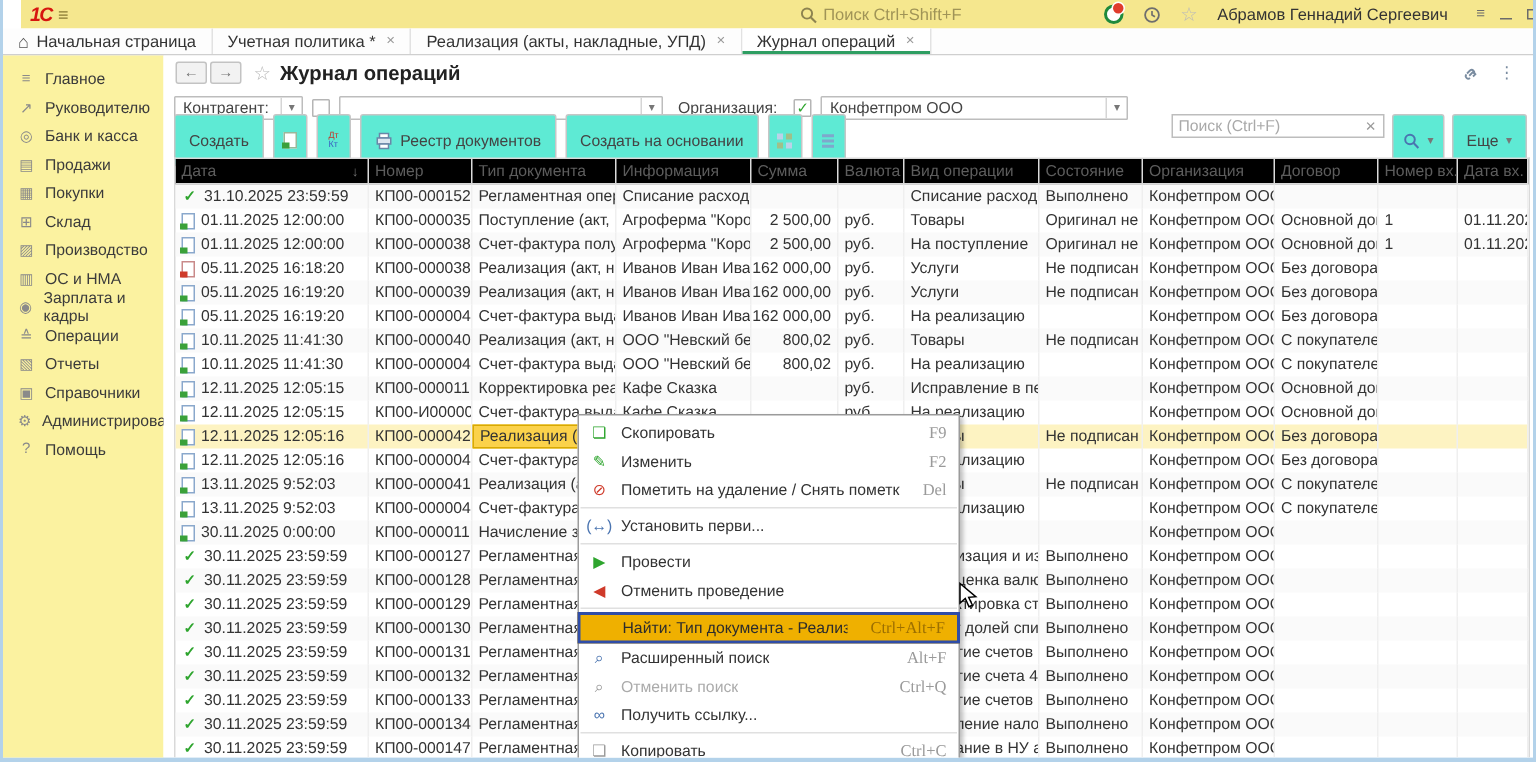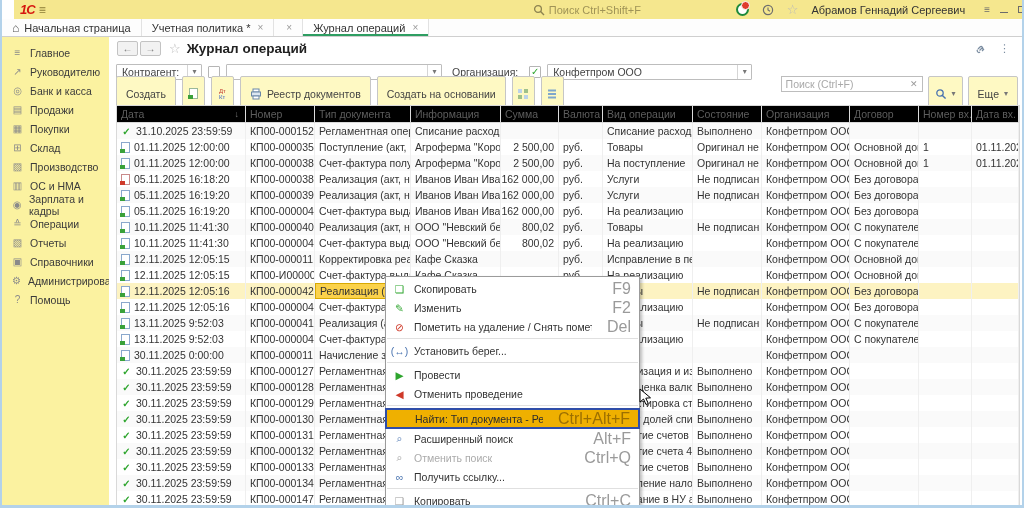--- a/index.html
+++ b/index.html
@@ -43,21 +43,21 @@
   
   .filterrow{position:absolute;left:0;top:24px;right:0;height:21px;display:flex;align-items:center;padding-left:7px;font-size:10.5px;color:#444;}
   .combo{height:16px;border:1px solid #bdbdbd;background:#fff;display:flex;align-items:center;border-radius:1px;}
   .combo .ctext{padding:0 5px;flex:1;white-space:nowrap;overflow:hidden;}
   .combo .carr{width:14px;align-self:stretch;border-left:1px solid #d5d5d5;color:#777;font-size:8px;
     display:flex;align-items:center;justify-content:center;}
   .chk{width:12px;height:12px;border:1px solid #b5b5b5;background:#fff;margin:0 6px;display:flex;align-items:center;justify-content:center;font-size:10px;color:#2ea52e;border-radius:1px;}
   .flabel{margin:0 5px 0 10px;}
   
   .toolbar{position:absolute;left:0;top:46px;right:0;height:21px;display:flex;align-items:center;padding-left:7px;font-size:10.5px;color:#444;gap:6px;}
-  .btn{height:35px;border:1px solid #c6c6c6;background:#fef9c3;border-radius:2px;display:flex;align-items:center;
+  .btn{height:35px;border:1px solid #c6c6c6;background:#5eead4;border-radius:2px;display:flex;align-items:center;
     padding:0 9px;gap:5px;white-space:nowrap;}
   .ibtn{width:23px;padding:0;justify-content:center;}
   .dtkt{font-size:6px;line-height:6px;text-align:left;}
   .dtkt .d{color:#c23b2e;} .dtkt .k{color:#3b62c2;}
   .tbar-right{margin-left:auto;display:flex;align-items:flex-start;gap:5px;padding-right:4px;}
   .search-in{width:142px;height:16px;border:1px solid #bdbdbd;display:flex;align-items:center;padding:0 4px;color:#a9a9a9;}
   .search-in .clr{margin-left:auto;color:#9a9a9a;font-size:9px;}
   
   .grid{position:absolute;left:7px;top:68px;right:2px;bottom:0;font-size:10.5px;color:#333;overflow:hidden;border:1px solid #d9d9d9;border-bottom:none;}
   .trow{display:grid;grid-template-columns:129px 69px 96px 90px 58px 44px 90px 69px 88px 69px 53px 1fr;height:16px;align-items:center;}
@@ -73,21 +73,21 @@
   .st-check{color:#2ea52e;font-size:10px;font-weight:bold;width:11px;text-align:center;flex:none;}
   .st-doc{position:relative;width:9px;height:11px;background:#fff;border:1px solid #8aa8cc;flex:none;}
   .st-doc::after{content:"";position:absolute;left:-2px;bottom:-1px;width:5px;height:4px;background:#3aa13a;}
   .st-doc.red{border-color:#c98a8a;} .st-doc.red::after{background:#cf3a2a;}
   
   .cmenu{position:absolute;left:383px;top:276px;width:255px;background:#fff;border:1px solid #9b9b9b;
     box-shadow:2px 2px 3px rgba(0,0,0,.25);font-size:10.5px;color:#333;padding:2px 0;z-index:50;}
   .mi{display:flex;align-items:center;height:19px;padding:0 8px 0 6px;gap:7px;}
   .mi .mic{width:15px;text-align:center;flex:none;display:flex;justify-content:center;}
   .mi .mlabel{white-space:nowrap;overflow:hidden;}
-  .mi .msc{margin-left:auto;color:#9a9a9a;font-size:16px;padding-left:8px;}
+  .mi .msc{margin-left:auto;color:#9a9a9a;font-size:11px;padding-left:8px;font-family:Liberation Serif, serif;}
   .mi.disabled{color:#ababab;}
   .mi.hl{background:#efb000;border-top:2px solid #2f4da8;border-bottom:2px solid #2f4da8;height:21px;
     margin:0 -1px;border-left:2px solid #2f4da8;border-right:2px solid #2f4da8;color:#2c2c2c;}
   .mi.hl .msc{color:#9c6f00;}
   .msep{height:1px;background:#e0e0e0;margin:2px 1px;}
   .g-green{color:#2ea52e;} .g-red{color:#cf3a2a;} .g-blue{color:#4a74b0;} .g-gray{color:#9a9a9a;}
   .cursor{position:absolute;left:637px;top:388px;z-index:60;}
 </style>
 </head>
 <body>
@@ -123,20 +123,21 @@
   <div class="tabbar">
     <div class="tab">
       <span class="home">⌂</span>
       <span>Начальная страница</span>
     </div>
   <div class="tab">
         <span>Учетная политика *</span>
         <span class="x">×</span>
       </div>
       <div class="tab">
+        <span>Реализация (акты, накладные, УПД)</span>
         <span class="x">×</span>
       </div>
       <div class="tab active">
         <span>Журнал операций</span>
         <span class="x">×</span>
       </div>
     </div>
 
   <div class="sidebar">
       <div class="side-item">
@@ -722,21 +723,21 @@
         <span class="msc">F2</span>
       </div>
       <div class="mi">
         <span class="mic g-red">⊘</span>
         <span class="mlabel">Пометить на удаление / Снять пометку</span>
         <span class="msc">Del</span>
       </div>
       <div class="msep"></div>
       <div class="mi">
         <span class="mic g-blue">(↔)</span>
-        <span class="mlabel">Установить берег...</span>
+        <span class="mlabel">Установить перви...</span>
         <span class="msc"></span>
       </div>
       <div class="msep"></div>
       <div class="mi">
         <span class="mic g-green">▶</span>
         <span class="mlabel">Провести</span>
         <span class="msc"></span>
       </div>
       <div class="mi">
         <span class="mic g-red">◀</span>

